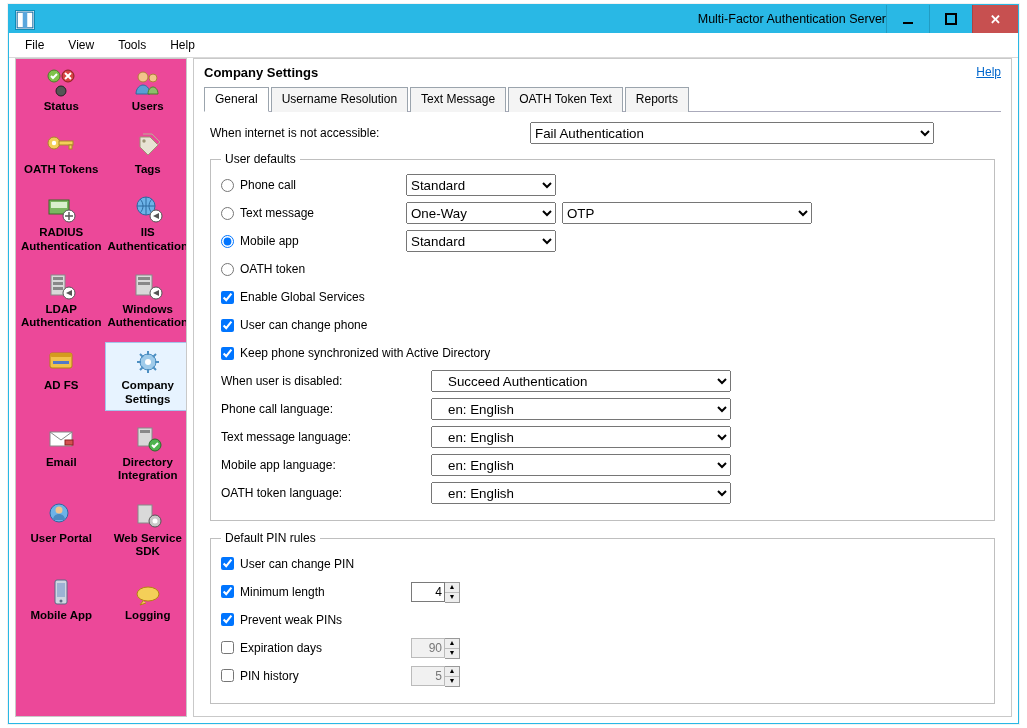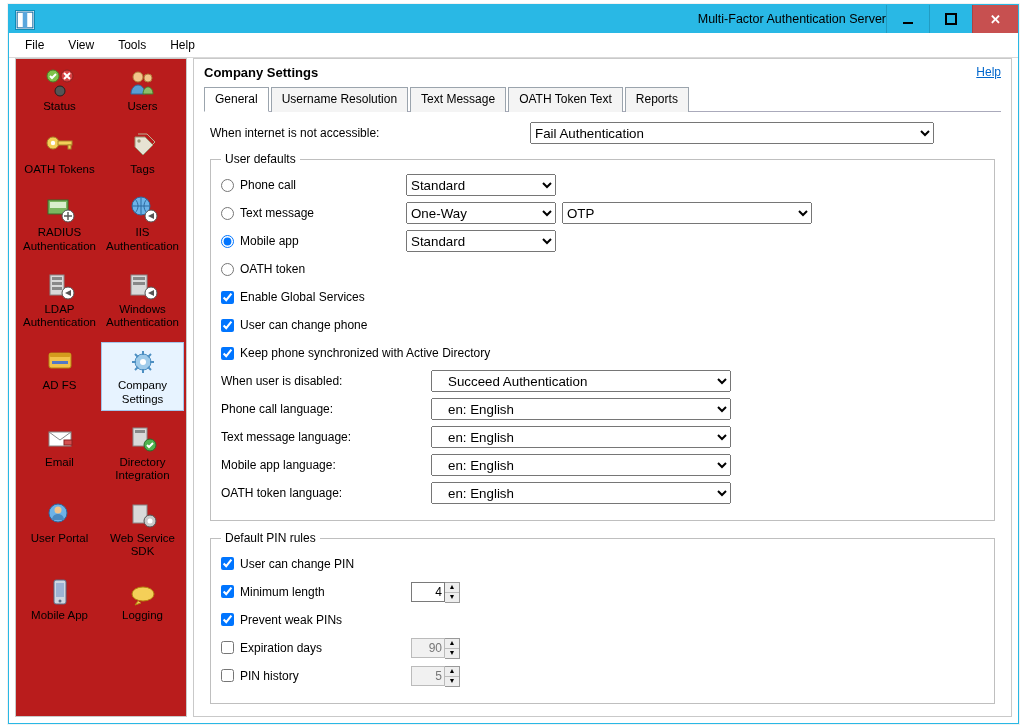--- a/index.html
+++ b/index.html
@@ -8,21 +8,21 @@
   .titlebar { height:28px; background:#29b8e5; display:flex; align-items:stretch; }
   .titlebar .appicon { width:18px; height:18px; margin:5px 6px; background:#fff; border:1px solid #0d8bb7; display:flex; align-items:center; justify-content:center; font-size:11px; color:#1c6ea4; }
   .titlebar .title { flex:1; text-align:right; line-height:28px; font-size:12.5px; color:#000; }
   .titlebar .controls { display:flex; }
   .tb-btn { width:42px; display:flex; align-items:center; justify-content:center; font-size:13px; border-left:1px solid rgba(0,0,0,.15); }
   .tb-btn.close { background:#c75050; color:#fff; width:45px; font-weight:bold; }
   .tb-btn.min, .tb-btn.max { background:#29b8e5; color:#000; }
   .menubar { height:24px; background:#fff; border-bottom:1px solid #d9d9d9; display:flex; align-items:center; padding:0 6px; gap:4px; }
   .menubar span { padding:3px 10px; cursor:default; }
   .client { position:absolute; top:53px; bottom:6px; left:6px; right:6px; display:flex; }
-  .sidebar { width:170px; border:1px solid #c9c9c9; background:#b91c1c; margin-right:6px; overflow:auto; }
+  .sidebar { width:170px; border:1px solid #c9c9c9; background:#ec4899; margin-right:6px; overflow:auto;font-weight:bold; }
   .icons { display:grid; grid-template-columns:1fr 1fr; padding:4px 2px; column-gap:0; row-gap:8px; }
   .sitem { display:flex; flex-direction:column; align-items:center; text-align:center; padding:4px 2px; border:1px solid transparent; cursor:default; }
   .sitem.selected { background:#e7f3ff; border:1px solid #a3c5eb; }
   .sitem .ic { width:34px; height:30px; display:flex; align-items:center; justify-content:center; margin-bottom:2px; }
   .sitem .lab { line-height:1.15; font-size:11.5px; }
   .ic svg { width:32px; height:30px; }
   .main { flex:1; border:1px solid #c9c9c9; position:relative; padding:6px 10px 8px 10px; box-sizing:border-box; display:flex; flex-direction:column; }
   .mhead { display:flex; justify-content:space-between; align-items:flex-start; }
   .mhead h2 { margin:0 0 4px 0; font-size:13px; font-weight:bold; }
   .help { color:#0066cc; text-decoration:underline; font-size:12px; }

